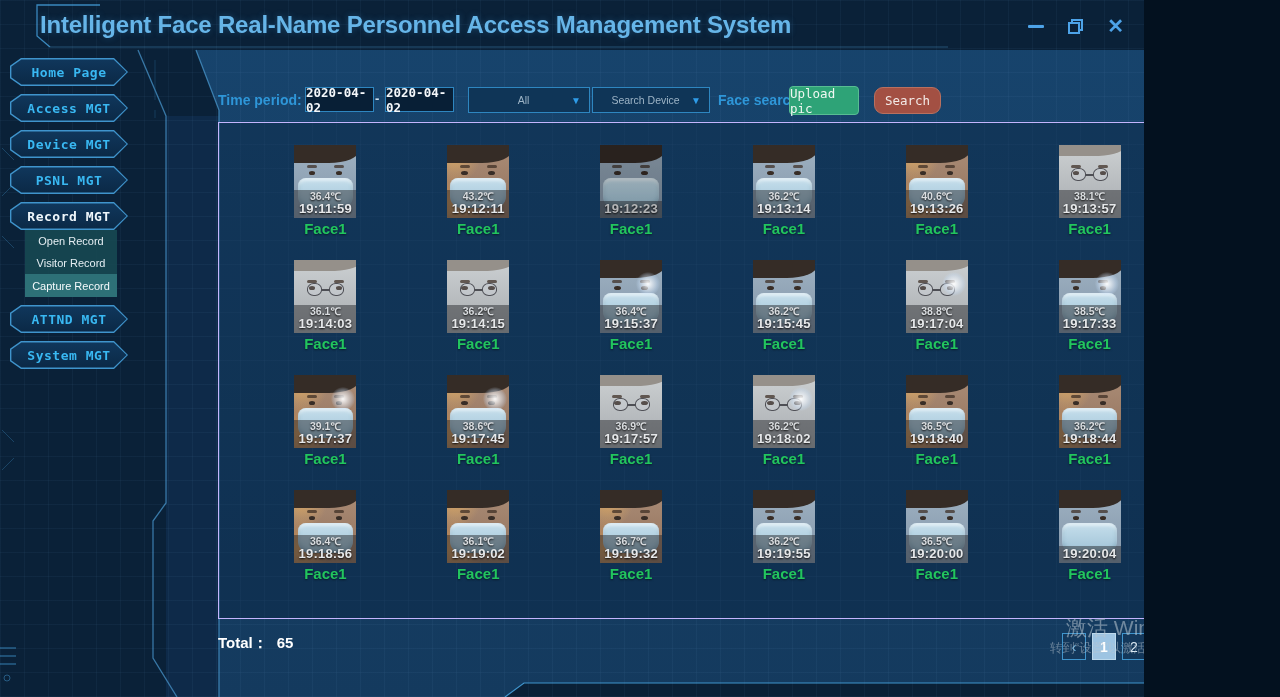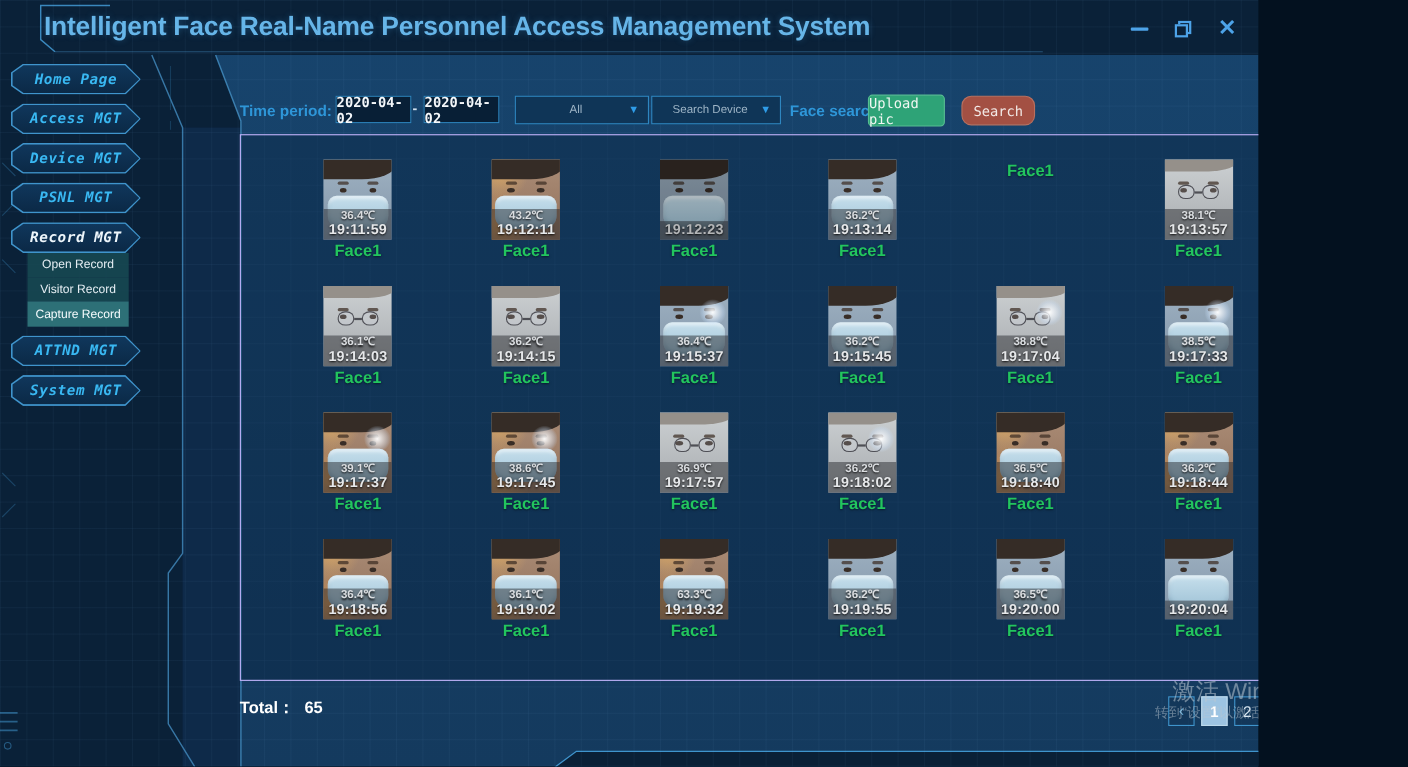--- a/index.html
+++ b/index.html
@@ -22,21 +22,21 @@
   .wc{cursor:pointer;color:#4da3e8;display:flex;align-items:center;justify-content:center;}
   .min-line{display:block;width:16px;height:3px;background:#4da3e8;border-radius:1px;}
   .restore{position:relative;width:15px;height:15px;}
   .sq{position:absolute;width:8px;height:8px;border:2px solid #4da3e8;}
   .sq.back{top:0;right:0;}
   .sq.front{bottom:0;left:0;background:#0a2138;}
   .close{font-size:20px;font-weight:bold;line-height:16px;}
 
   
   .sbtn{position:absolute;left:10px;width:118px;height:28px;background:#3f94cc;cursor:pointer;
-        clip-path:polygon(11px 0,calc(100% - 14px) 0,100% 50%,calc(100% - 14px) 100%,11px 100%,0 72%,0 28%);font-style:italic;}
+        clip-path:polygon(11px 0,calc(100% - 14px) 0,100% 50%,calc(100% - 14px) 100%,11px 100%,0 72%,0 28%);}
   .sbtn::before{content:"";position:absolute;inset:1.4px;background:linear-gradient(180deg,#10375c,#0b2946);
         clip-path:polygon(10px 0,calc(100% - 13px) 0,100% 50%,calc(100% - 13px) 100%,10px 100%,0 72%,0 28%);}
   .sbtn span{position:absolute;inset:0;display:flex;align-items:center;justify-content:center;
         font-family:"DejaVu Sans Mono",monospace;font-size:13px;font-weight:bold;color:#39b8f2;letter-spacing:.5px;}
   .sbtn.active span{color:#eef6fb;}
   .subitem{position:absolute;left:25px;width:92px;display:flex;align-items:center;justify-content:center;
         background:rgba(23,74,84,.85);color:#e4edf2;font-size:11px;cursor:pointer;}
   .subitem.active{background:#2d7077;color:#f4fafc;}
 
   
@@ -254,20 +254,34 @@
 
             <div class="overlay">
               <div class="temp">36.2℃</div>
               <div class="time">19:13:14</div>
             </div>
           </div>
           <div class="cap-label">Face1</div>
         </div>
 
         <div class="cell">
+          <div class="thumb mask warm">
+            <div class="hair"></div>
+            <div class="brow bl"></div>
+            <div class="brow br"></div>
+            <div class="eye el"></div>
+            <div class="eye er"></div>
+
+            <div class="mask-el"></div>
+
+            <div class="overlay">
+              <div class="temp">40.6℃</div>
+              <div class="time">19:13:26</div>
+            </div>
+          </div>
           <div class="cap-label">Face1</div>
         </div>
 
         <div class="cell">
           <div class="thumb glasses gray">
             <div class="hair"></div>
             <div class="brow bl"></div>
             <div class="brow br"></div>
             <div class="eye el"></div>
             <div class="eye er"></div>
@@ -558,21 +572,21 @@
           <div class="thumb mask warm">
             <div class="hair"></div>
             <div class="brow bl"></div>
             <div class="brow br"></div>
             <div class="eye el"></div>
             <div class="eye er"></div>
 
             <div class="mask-el"></div>
 
             <div class="overlay">
-              <div class="temp">63.3℃</div>
+              <div class="temp">36.7℃</div>
               <div class="time">19:19:32</div>
             </div>
           </div>
           <div class="cap-label">Face1</div>
         </div>
 
         <div class="cell">
           <div class="thumb mask cool">
             <div class="hair"></div>
             <div class="brow bl"></div>

